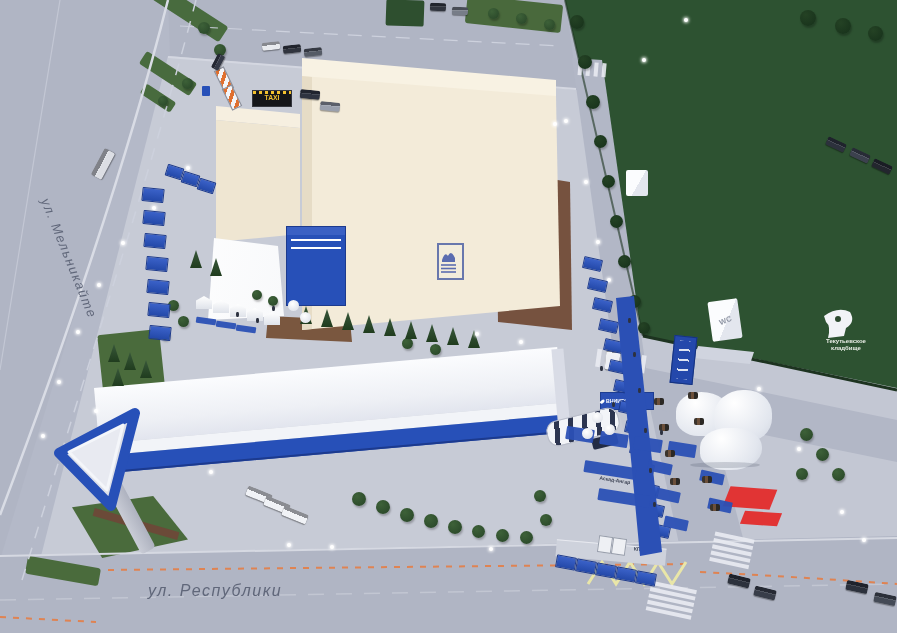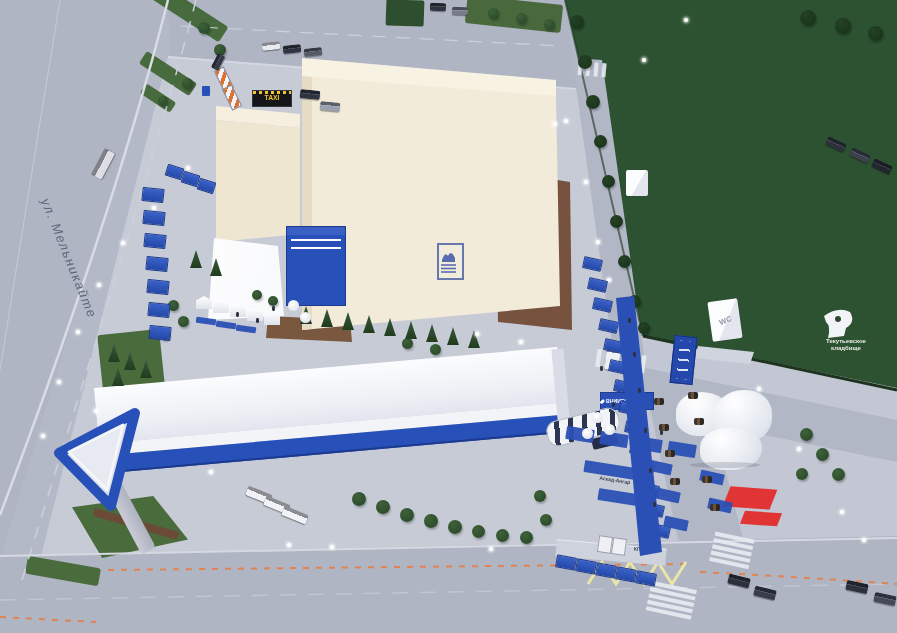--- a/index.html
+++ b/index.html
@@ -205,20 +205,21 @@
 
   <div class="abs" style="left:252px;top:90px;width:38px;height:15px;background:#15161a;border:1px solid #34363e;">
     <div style="height:3px;background:repeating-linear-gradient(90deg,#f2c12e 0 3px,#15161a 3px 6px);"></div>
     <div class="tinytext" style="color:#f2c12e;font-size:10px;text-align:center;transform:scale(.68);transform-origin:center top;">TAXI</div>
   </div>
   <div class="checker-barrier" style="left:212px;top:74px;transform:rotate(64deg);"></div>
   <div class="checker-barrier" style="left:220px;top:92px;transform:rotate(64deg);"></div>
   <div class="abs" style="left:202px;top:86px;width:8px;height:10px;background:#2750b8;border-radius:1px;"></div>
 
   <div class="abs street-label" style="left:52px;top:196px;font-size:13px;transform:rotate(68deg);transform-origin:left top;white-space:nowrap;">ул. Мельникайте</div>
+  <div class="abs street-label" style="left:148px;top:582px;font-size:16px;white-space:nowrap;">ул. Республики</div>
 
 <div class="tree dark" style="left: 570px; top: 15px; width: 14px; height: 14px;"></div>
     <div class="tree dark" style="left: 578px; top: 55px; width: 14px; height: 14px;"></div>
     <div class="tree dark" style="left: 586px; top: 95px; width: 14px; height: 14px;"></div>
     <div class="tree dark" style="left: 594px; top: 135px; width: 13px; height: 13px;"></div>
     <div class="tree dark" style="left: 602px; top: 175px; width: 13px; height: 13px;"></div>
     <div class="tree dark" style="left: 610px; top: 215px; width: 13px; height: 13px;"></div>
     <div class="tree dark" style="left: 618px; top: 255px; width: 13px; height: 13px;"></div>
     <div class="tree dark" style="left: 628px; top: 295px; width: 13px; height: 13px;"></div>
     <div class="tree dark" style="left: 638px; top: 322px; width: 12px; height: 12px;"></div>

